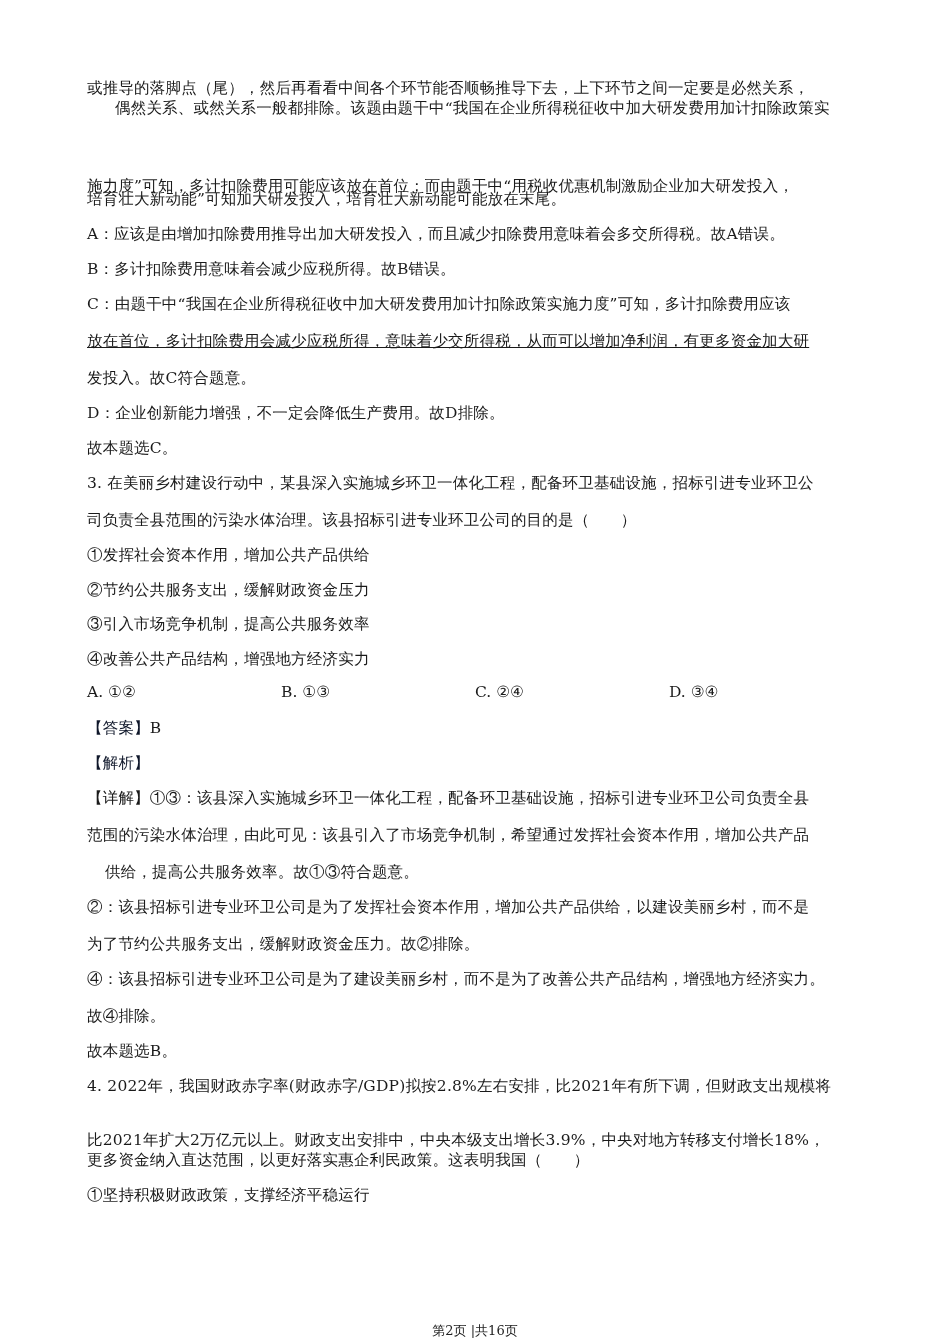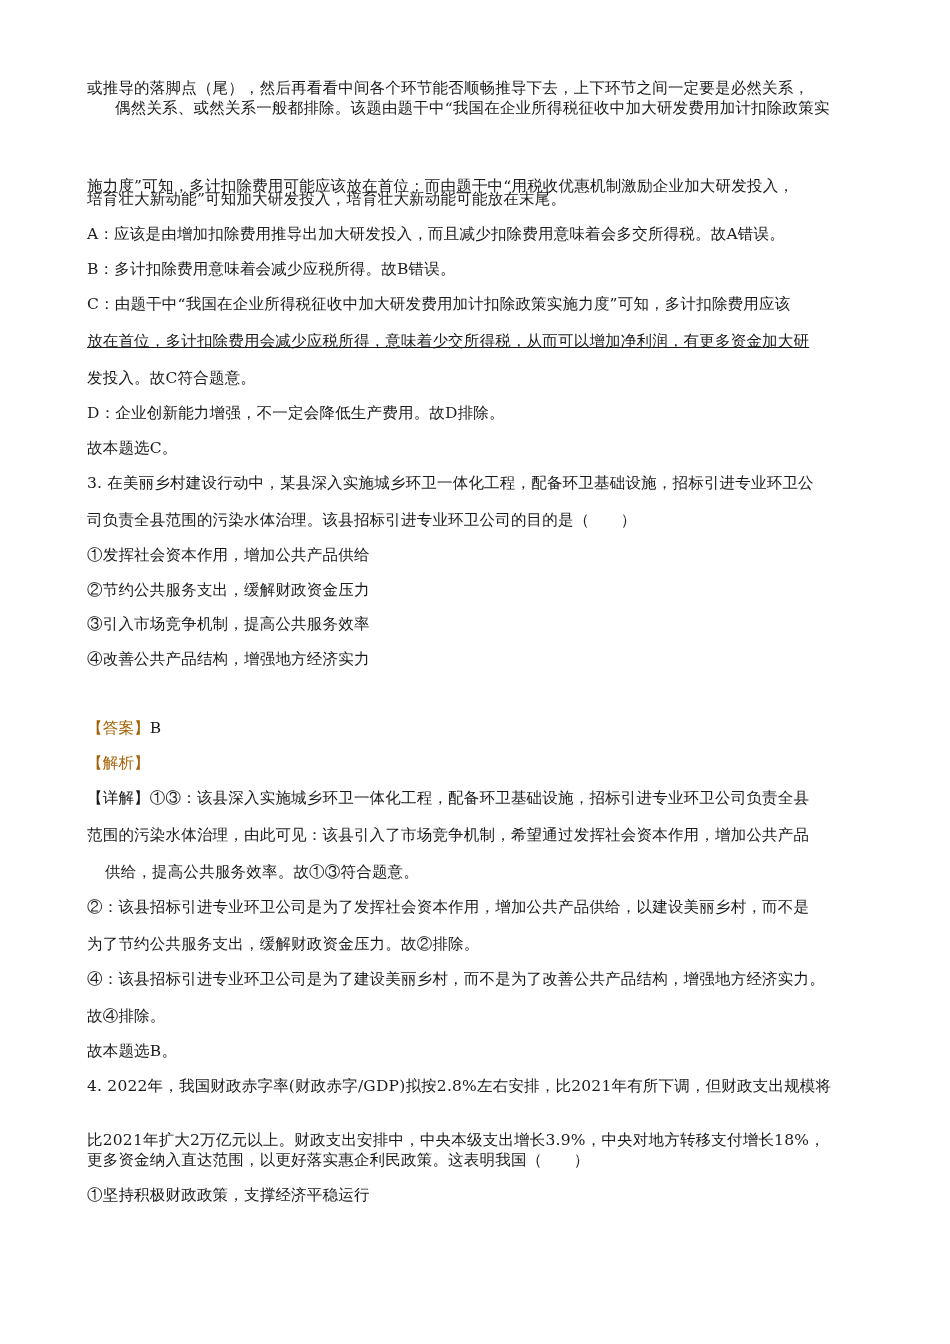--- a/index.html
+++ b/index.html
@@ -24,21 +24,21 @@
     }
     .line {
       position: absolute;
       left: 87px;
       font-size: 15.5px;
       line-height: 20px;
       white-space: nowrap;
       letter-spacing: 0.2px;
     }
     .blue {
-      color: #a16207;
+      color: #0f172a;
     }
     .options-row {
       position: absolute;
       left: 87px;
       top: 682px;
       width: 780px;
       height: 20px;
       font-size: 15.5px;
       line-height: 20px;
     }
@@ -75,20 +75,26 @@
       <div class="line" style="top: 403px;">D：企业创新能力增强，不一定会降低生产费用。故D排除。</div>
       <div class="line" style="top: 438px;">故本题选C。</div>
       <div class="line" style="top: 473px;">3. 在美丽乡村建设行动中，某县深入实施城乡环卫一体化工程，配备环卫基础设施，招标引进专业环卫公</div>
       <div class="line" style="top: 510px;">司负责全县范围的污染水体治理。该县招标引进专业环卫公司的目的是（　　）</div>
       <div class="line" style="top: 545px;">①发挥社会资本作用，增加公共产品供给</div>
       <div class="line" style="top: 580px;">②节约公共服务支出，缓解财政资金压力</div>
       <div class="line" style="top: 614px;">③引入市场竞争机制，提高公共服务效率</div>
       <div class="line" style="top: 649px;">④改善公共产品结构，增强地方经济实力</div>
     </div>
 
+  <div class="options-row">
+    <span class="opt" style="left:0px">A. ①②</span>
+    <span class="opt" style="left:194px">B. ①③</span>
+    <span class="opt" style="left:388px">C. ②④</span>
+    <span class="opt" style="left:582px">D. ③④</span>
+  </div>
 
   <div class="line" style="top:718px">
     <span class="blue">【答案】</span><span>B</span>
   </div>
 
   <div class="line blue" style="top:753px">【解析】</div>
 
   <div id="detail-container">
       <div class="line" style="top: 788px;">【详解】①③：该县深入实施城乡环卫一体化工程，配备环卫基础设施，招标引进专业环卫公司负责全县</div>
       <div class="line" style="top: 825px;">范围的污染水体治理，由此可见：该县引入了市场竞争机制，希望通过发挥社会资本作用，增加公共产品</div>
@@ -97,13 +103,14 @@
       <div class="line" style="top: 934px;">为了节约公共服务支出，缓解财政资金压力。故②排除。</div>
       <div class="line" style="top: 969px;">④：该县招标引进专业环卫公司是为了建设美丽乡村，而不是为了改善公共产品结构，增强地方经济实力。</div>
       <div class="line" style="top: 1006px;">故④排除。</div>
       <div class="line" style="top: 1041px;">故本题选B。</div>
       <div class="line" style="top: 1076px;">4. 2022年，我国财政赤字率(财政赤字/GDP)拟按2.8%左右安排，比2021年有所下调，但财政支出规模将</div>
       <div class="line" style="top: 1113px; margin-top: 17px;">比2021年扩大2万亿元以上。财政支出安排中，中央本级支出增长3.9%，中央对地方转移支付增长18%，</div>
       <div class="line" style="top: 1150px;">更多资金纳入直达范围，以更好落实惠企利民政策。这表明我国（　　）</div>
       <div class="line" style="top: 1185px;">①坚持积极财政政策，支撑经济平稳运行</div>
     </div>
 
+  <div class="footer">第2页 |共16页</div>
 </div>
 
 </body></html>

